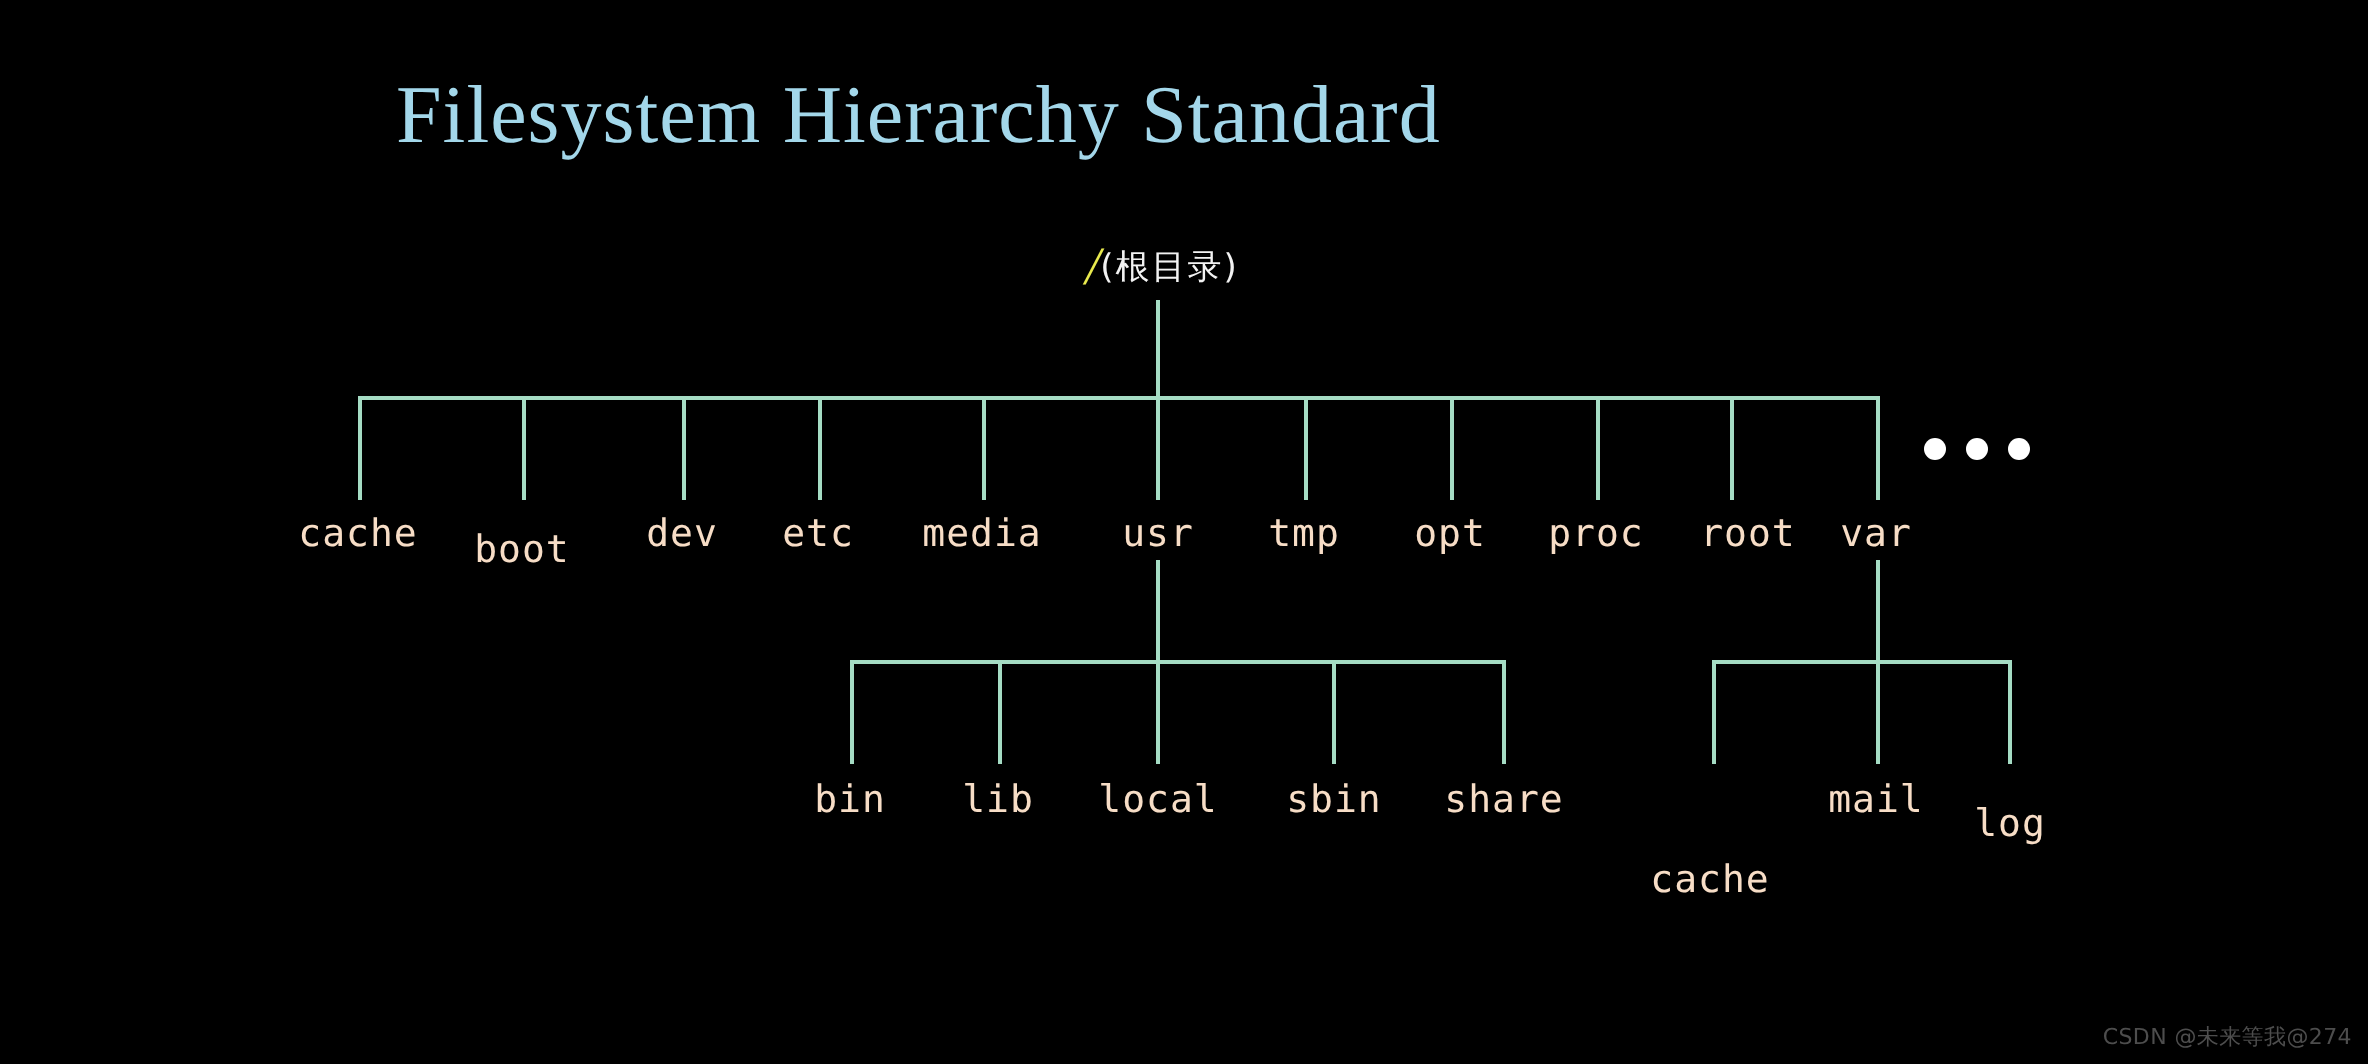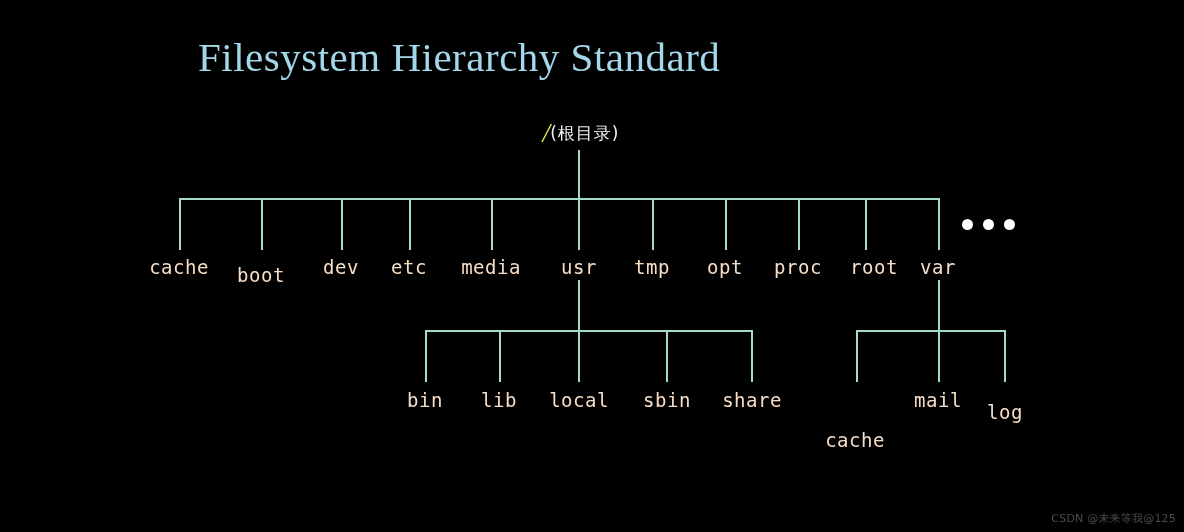--- a/index.html
+++ b/index.html
@@ -168,15 +168,15 @@
   <div class="ln v" style="left:938px; top:280px; height:52px;"></div>
   <div class="ln h" style="left:856px; top:330px; width:150px;"></div>
   <div class="ln v" style="left:856px; top:330px; height:52px;"></div>
   <div class="ln v" style="left:938px; top:330px; height:52px;"></div>
   <div class="ln v" style="left:1004px; top:330px; height:52px;"></div>
 
   <div class="node-label" style="left:855px; top:389px;margin-top:40px;">cache</div>
   <div class="node-label" style="left:938px; top:389px;">mail</div>
   <div class="node-label" style="left:1005px; top:401px;">log</div>
 
-  <div id="watermark">CSDN @未来等我@125</div>
+  <div id="watermark">CSDN @未来等我@274</div>
 
 </div>
 
 </body></html>

